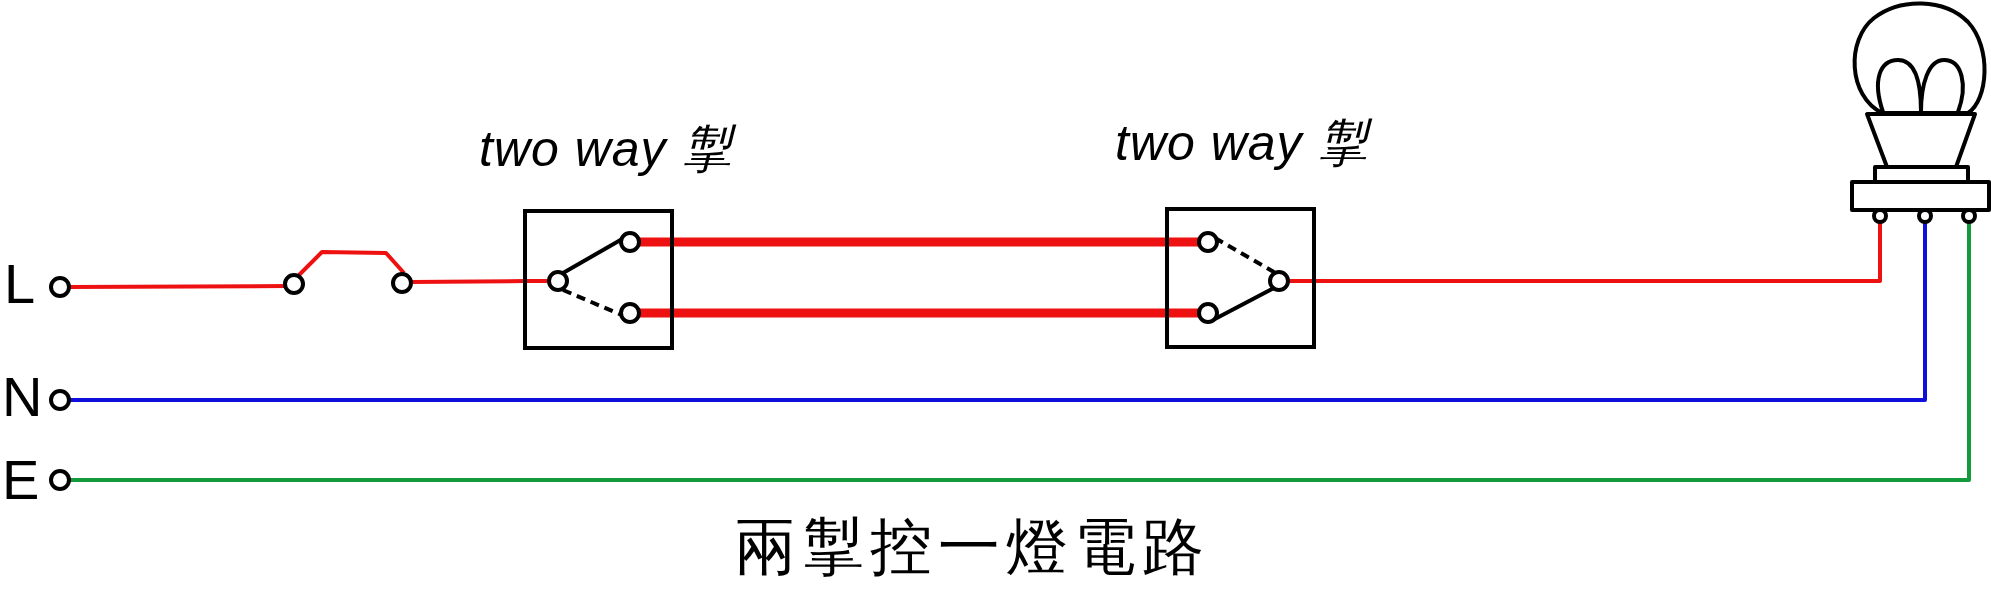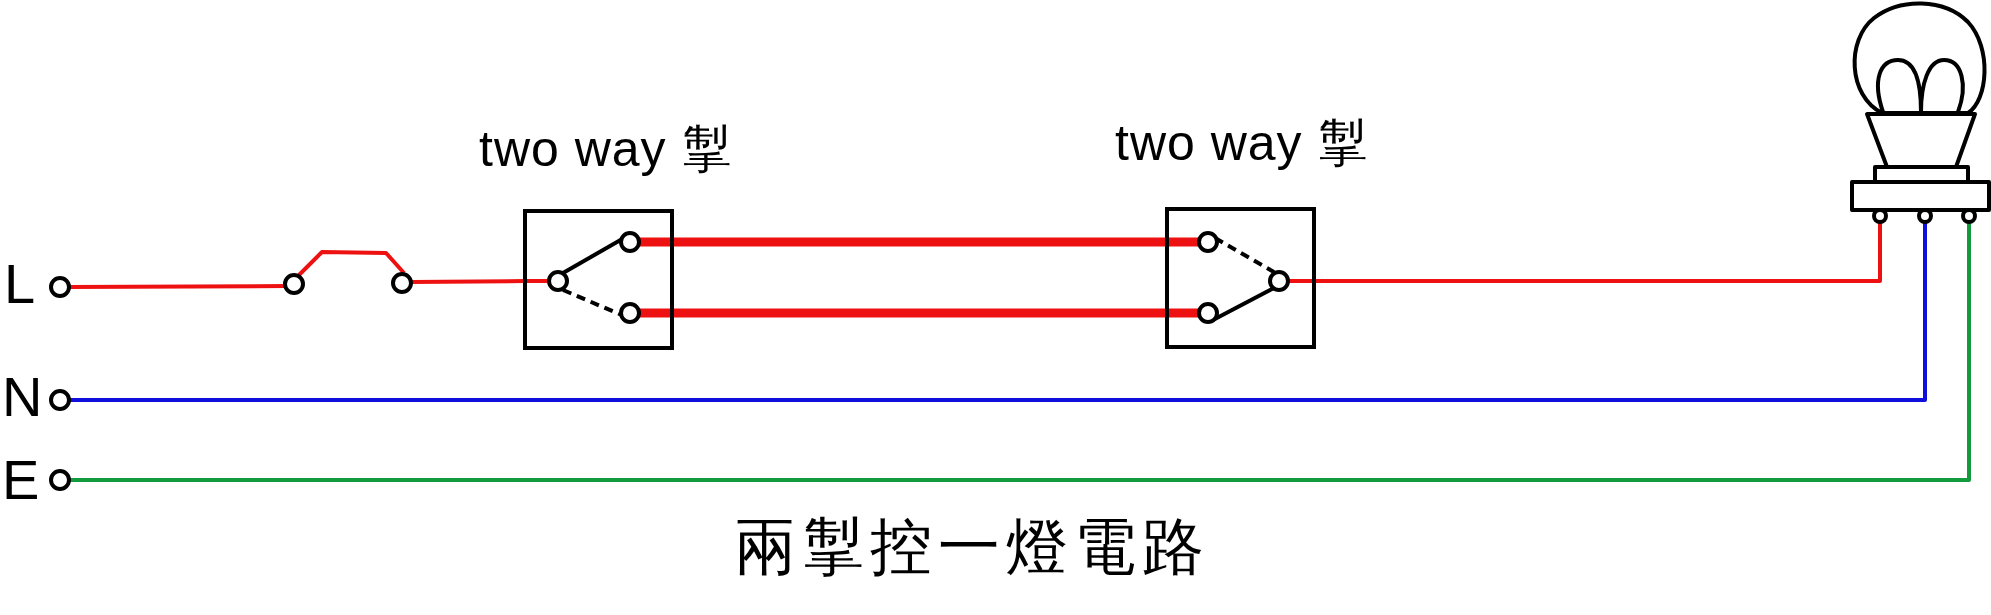--- a/index.html
+++ b/index.html
@@ -1,20 +1,20 @@
 <!DOCTYPE html>
 <html><head>
 <meta charset="utf-8">
 <style>
   html, body { margin:0; padding:0; background:#ffffff; }
   body { width:1991px; height:615px; overflow:hidden; position:relative; font-family:"Liberation Sans", sans-serif; }
   svg { position:absolute; left:0; top:0; }
   .lbl { position:absolute; color:#000; line-height:1; }
   .term-label { font-size:56px; font-family:"Liberation Sans", sans-serif; }
-  .sw-label { font-size:50px; font-family:"Liberation Sans", sans-serif; letter-spacing:1px; }
+  .sw-label { font-size:50px; font-family:"Liberation Sans", sans-serif; letter-spacing:1px;font-style:italic; }
   .title { font-size:62px; font-family:"DejaVu Serif", serif; letter-spacing:6px;text-align:center; }
 </style>
 </head>
 <body>
 
 <svg width="1991" height="615" viewBox="0 0 1991 615" xmlns="http://www.w3.org/2000/svg">
 
   <g fill="none" stroke="#ee1111" stroke-linejoin="round">
     <polyline points="68,287 287,286" stroke-width="4"></polyline>
     <polyline points="299,275 322,252 386,253 404,273" stroke-width="4"></polyline>

